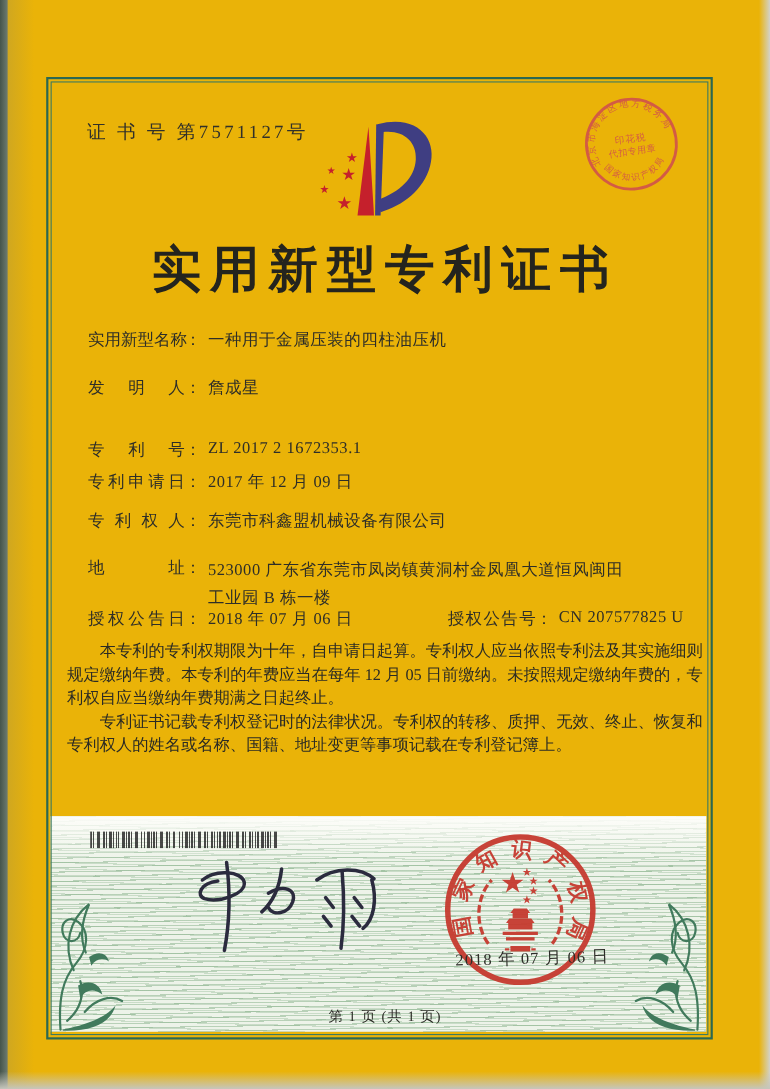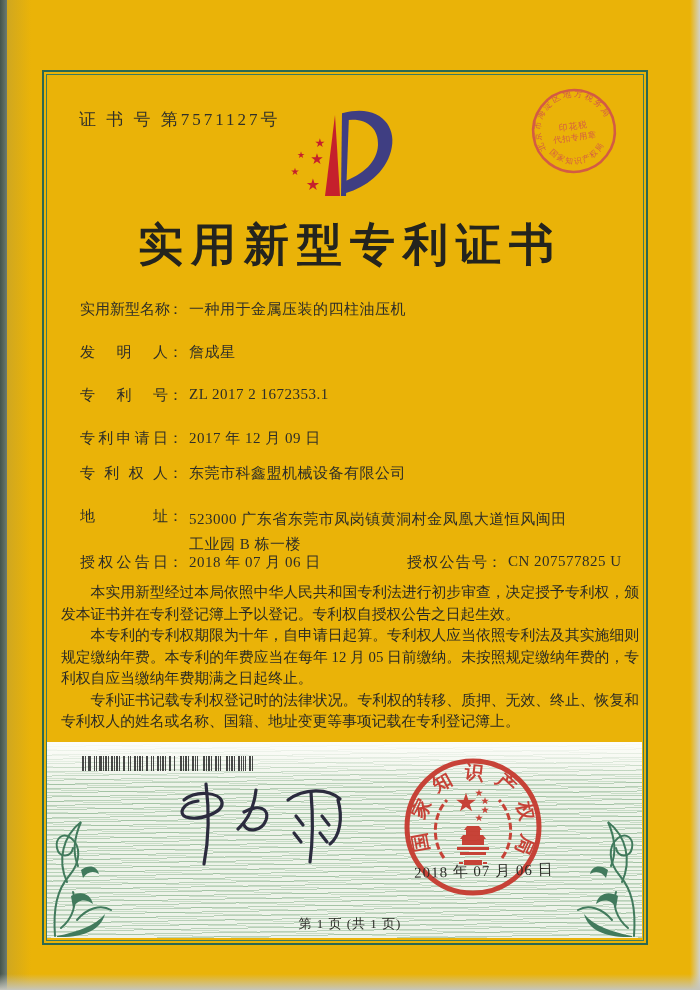--- a/index.html
+++ b/index.html
@@ -131,41 +131,40 @@
   </svg>
 
   <div class="title">实用新型专利证书</div>
 
   <div class="field" style="top:300px">
     <span class="flabel">实用新型名称</span><span class="fcolon">：</span><span class="fvalue">一种用于金属压装的四柱油压机</span>
   </div>
   <div class="field" style="top:343px">
     <span class="flabel">发明人</span><span class="fcolon">：</span><span class="fvalue">詹成星</span>
   </div>
-  <div class="field" style="top:386px">
+  <div class="field" style="top:400px">
     <span class="flabel">专利号</span><span class="fcolon">：</span><span class="fvalue">ZL 2017 2 1672353.1</span>
   </div>
   <div class="field" style="top:429px">
     <span class="flabel">专利申请日</span><span class="fcolon">：</span><span class="fvalue">2017 年 12 月 09 日</span>
   </div>
   <div class="field" style="top:464px">
     <span class="flabel">专利权人</span><span class="fcolon">：</span><span class="fvalue">东莞市科鑫盟机械设备有限公司</span>
   </div>
   <div class="field" style="top:507px">
     <span class="flabel">地址</span><span class="fcolon">：</span><span class="fvalue addrblock"><span>523000 广东省东莞市凤岗镇黄洞村金凤凰大道恒风闽田</span><br><span>工业园 B 栋一楼</span></span>
   </div>
   <div class="field" style="top:553px">
     <span class="flabel">授权公告日</span><span class="fcolon">：</span><span class="fvalue">2018 年 07 月 06 日</span>
     <span class="grant-no-group">
       <span class="flabel">授权公告号</span><span class="fcolon">：</span><span class="fvalue">CN 207577825 U</span>
     </span>
   </div>
 
   <div class="body-text">
-    <p>本实用新型经过本局依照中华人民共和国专利法进行初步审查，决定授予专利权，颁发本证书并在专利登记簿上予以登记。专利权自授权公告之日起生效。</p>
     <p>本专利的专利权期限为十年，自申请日起算。专利权人应当依照专利法及其实施细则规定缴纳年费。本专利的年费应当在每年 12 月 05 日前缴纳。未按照规定缴纳年费的，专利权自应当缴纳年费期满之日起终止。</p>
     <p>专利证书记载专利权登记时的法律状况。专利权的转移、质押、无效、终止、恢复和专利权人的姓名或名称、国籍、地址变更等事项记载在专利登记簿上。</p>
   </div>
 
   <div class="barcode"></div>
 
 
   <svg class="signature" viewBox="0 0 200 96">
     <g fill="none" stroke="#2b2b3e" stroke-width="3.2" stroke-linecap="round" stroke-linejoin="round">
       <path d="M38,8 C41,32 41,62 36,88"></path>

